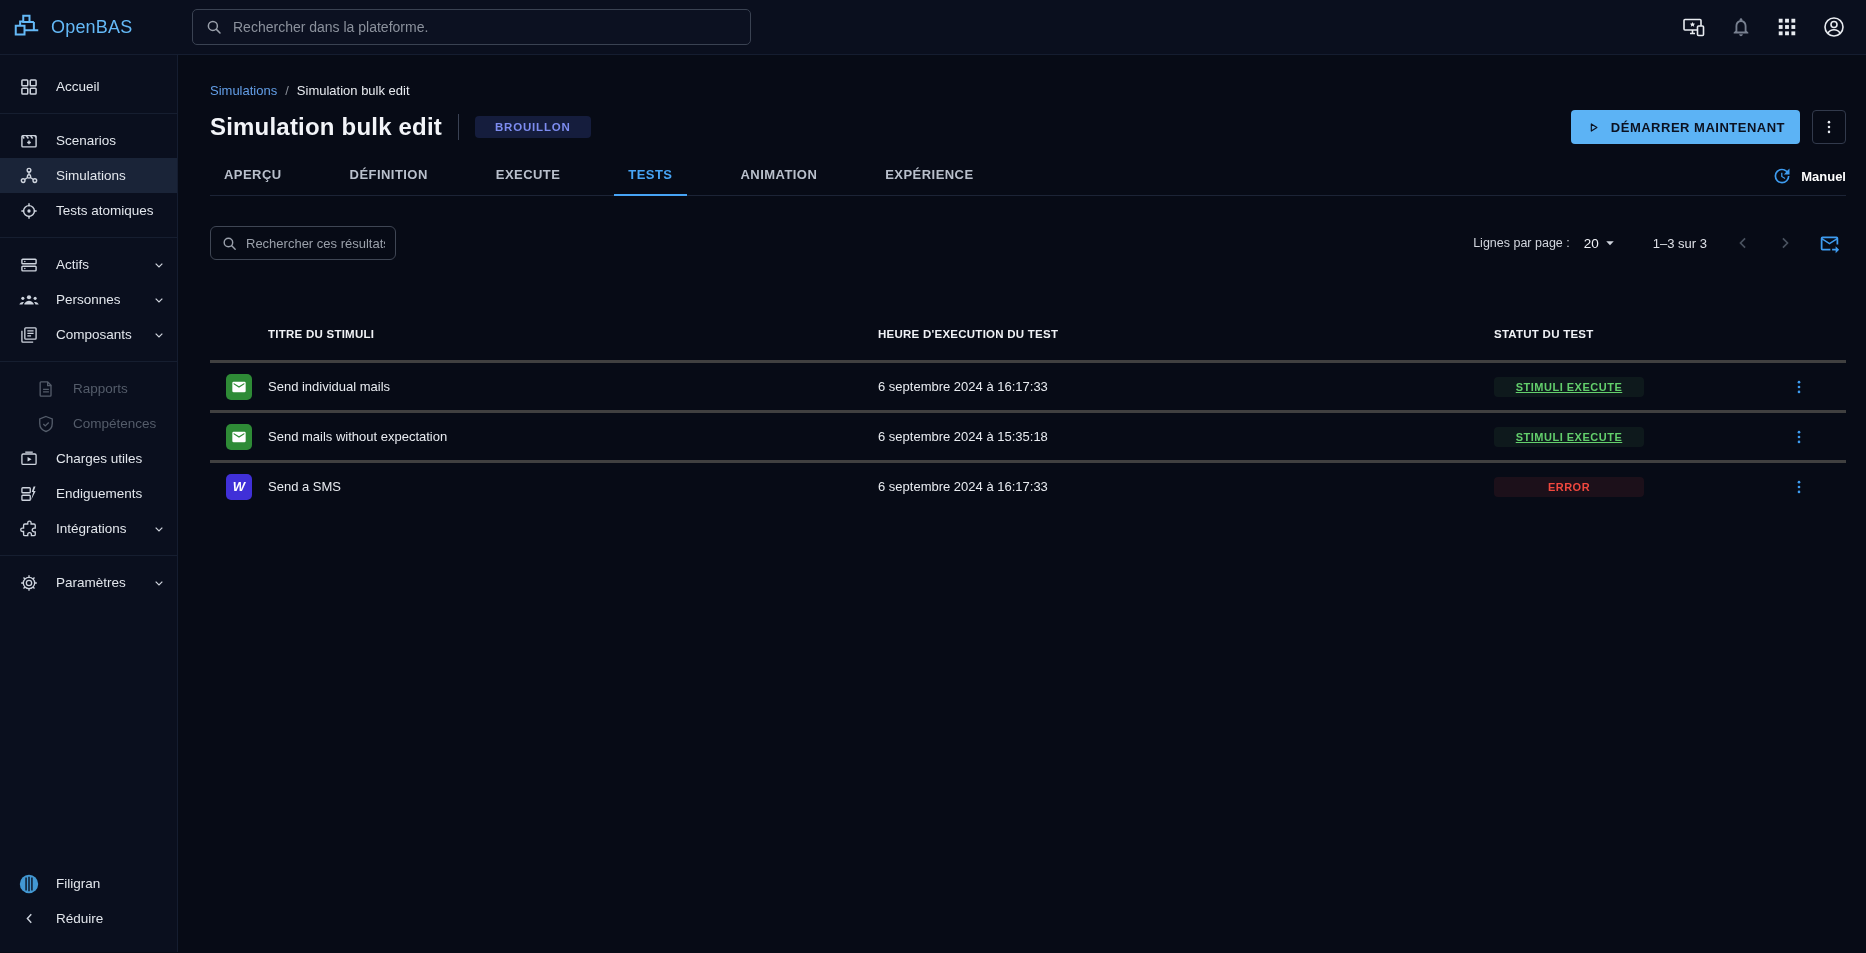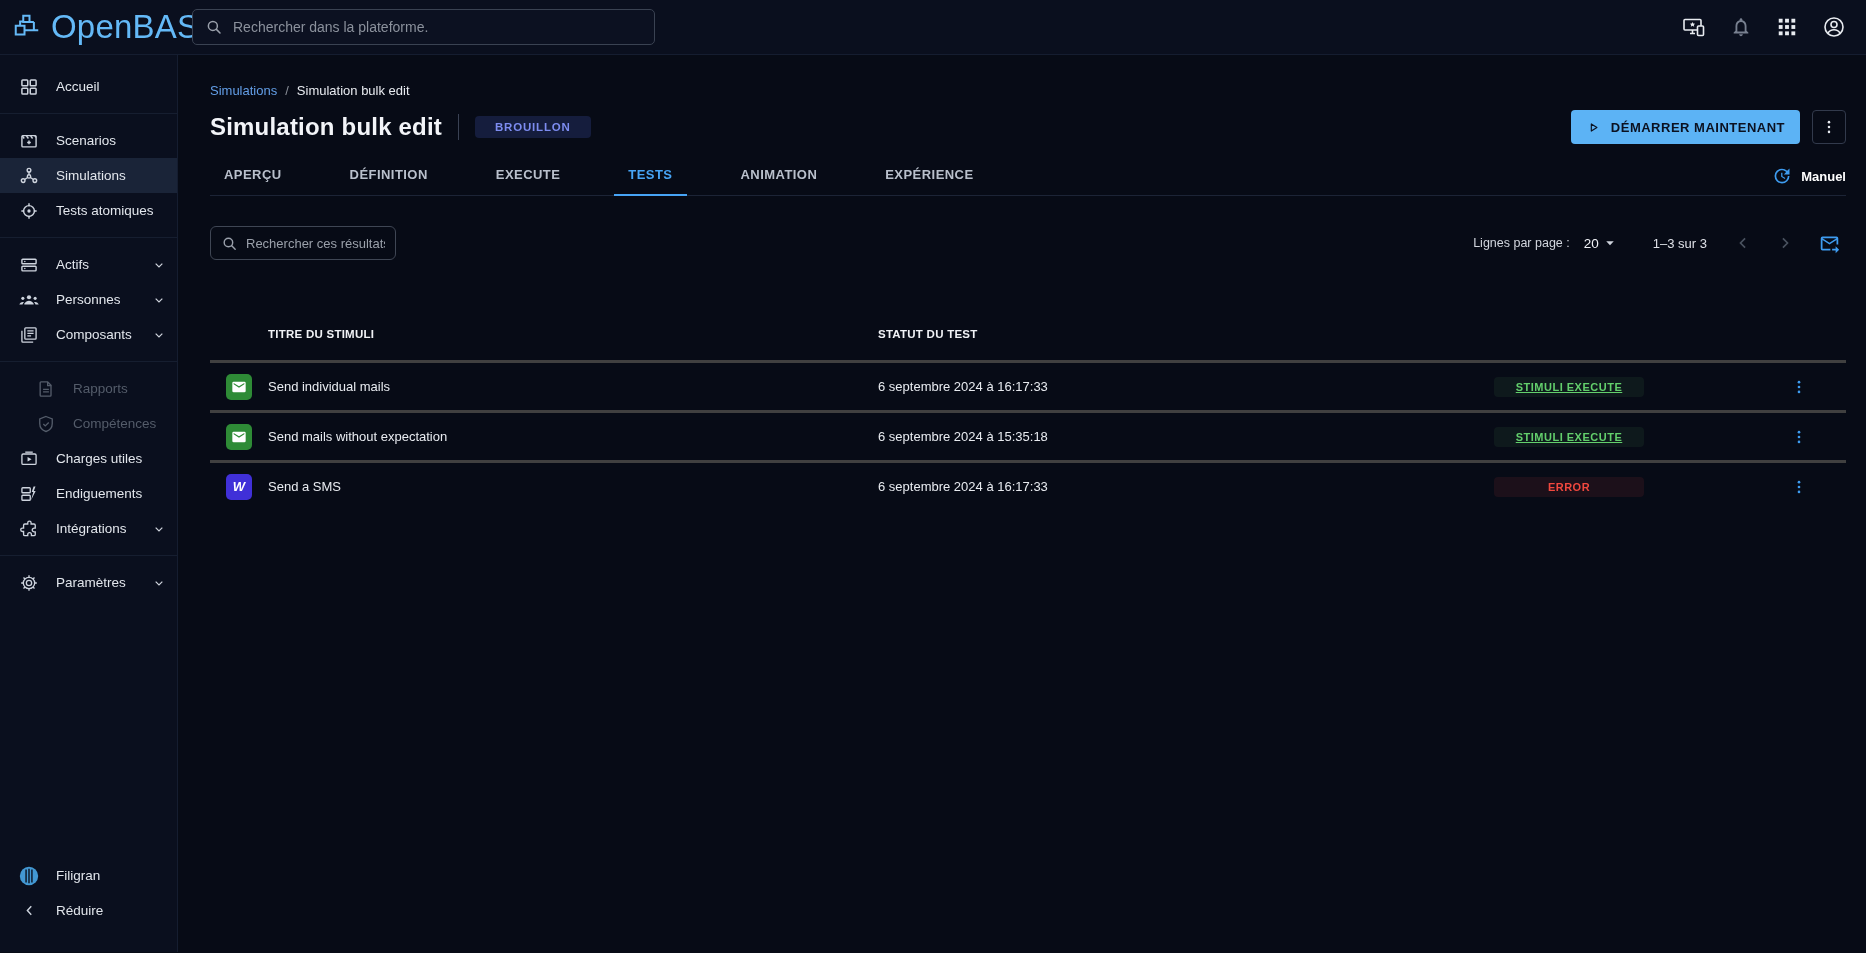--- a/index.html
+++ b/index.html
@@ -7,23 +7,23 @@
   body {
     font-family:"Liberation Sans","DejaVu Sans",sans-serif;
     background:#070b16; color:#e8ebf0;
   }
   
   .topbar {
     height:55px; background:#0a0f1e; border-bottom:1px solid #151d30;
     display:flex; align-items:center;
   }
   .logo { width:178px; display:flex; align-items:center; gap:9px; padding-left:12px; flex:none; }
-  .logo-text { color:#64b9f7; font-size:33px; font-weight:500; letter-spacing:.2px; }
+  .logo-text { color:#64b9f7; font-size:18px; font-weight:500; letter-spacing:.2px; }
   .topbar-search {
-    margin-left:14px; width:463px; height:36px; border:1px solid #3a4252; border-radius:5px;
+    margin-left:14px; width:559px; height:36px; border:1px solid #3a4252; border-radius:5px;
     background:#0c1121; display:flex; align-items:center; gap:10px; padding:0 12px; color:#9aa0ab;
   }
   .topbar-search input {
     flex:1; background:transparent; border:none; outline:none; color:#d6dae1; font-size:14px;
     font-family:inherit;
   }
   .topbar-search input::placeholder { color:#8b919c; }
   .topbar-icons { margin-left:auto; display:flex; align-items:center; gap:24px; padding-right:20px; }
   .tb-icon { display:flex; color:#e8ebf0; cursor:pointer; }
   .tb-icon.dim { color:#788090; }
@@ -37,21 +37,21 @@
   .side-item {
     height:35px; display:flex; align-items:center; gap:16px; padding-left:18px;
     font-size:13.5px; color:#e2e6ec; cursor:pointer; flex:none;
   }
   .side-item .sicon { width:22px; display:flex; justify-content:center; color:#ced4de; }
   .side-item.selected { background:#1a2438; }
   .side-item.disabled { color:#545c6a; cursor:default;padding-left:35px; }
   .side-item.disabled .sicon { color:#545c6a; }
   .side-chevron { margin-left:auto; margin-right:10px; display:flex; color:#cfd4dd; }
   .side-divider { height:1px; background:#161e30; margin:9px 0; flex:none; }
-  .sidebar-footer { margin-top:auto; padding-bottom:24px;text-align:right; }
+  .sidebar-footer { margin-top:auto; padding-bottom:16px;text-align:right; }
   
   .main { flex:1; padding:0 20px 0 32px; display:flex; flex-direction:column; }
   .breadcrumb { margin-top:28px; font-size:13px; display:flex; gap:8px; align-items:center; }
   .crumb-link { color:#639fe8; cursor:pointer; }
   .crumb-sep { color:#8a8f98; }
   .crumb-current { color:#e8ebf0; }
   .title-row { display:flex; align-items:center; margin-top:12px; height:34px; }
   .page-title { font-size:24px; font-weight:600; color:#f2f4f8; letter-spacing:.2px; }
   .title-divider { width:1px; height:26px; background:#3a4254; margin:0 16px; }
   .chip-draft {
@@ -450,20 +450,21 @@
               <path d="M20 4H4a2 2 0 0 0-2 2v12a2 2 0 0 0 2 2h9v-2H4V8l8 5 8-5v5h2V6a2 2 0 0 0-2-2zm-8 7L4 6h16zm7 4l4 4-4 4v-3h-4v-2h4z"></path>
             </svg>
         </span>
       </div>
     </div>
 
     <div class="table">
       <div class="thead">
         <span></span>
         <span class="th">TITRE DU STIMULI</span>
+        <span class="th">HEURE D'EXECUTION DU TEST</span>
         <span class="th">STATUT DU TEST</span>
         <span></span>
       </div>
 
       <div class="trow">
         <span class="row-icon email">
           <svg viewBox="0 0 24 24" width="16" height="16" fill="#fff">
               <path d="M20 4H4a2 2 0 0 0-2 2v12a2 2 0 0 0 2 2h16a2 2 0 0 0 2-2V6a2 2 0 0 0-2-2zm0 4l-8 5-8-5V6l8 5 8-5z"></path>
             </svg>
         </span>

